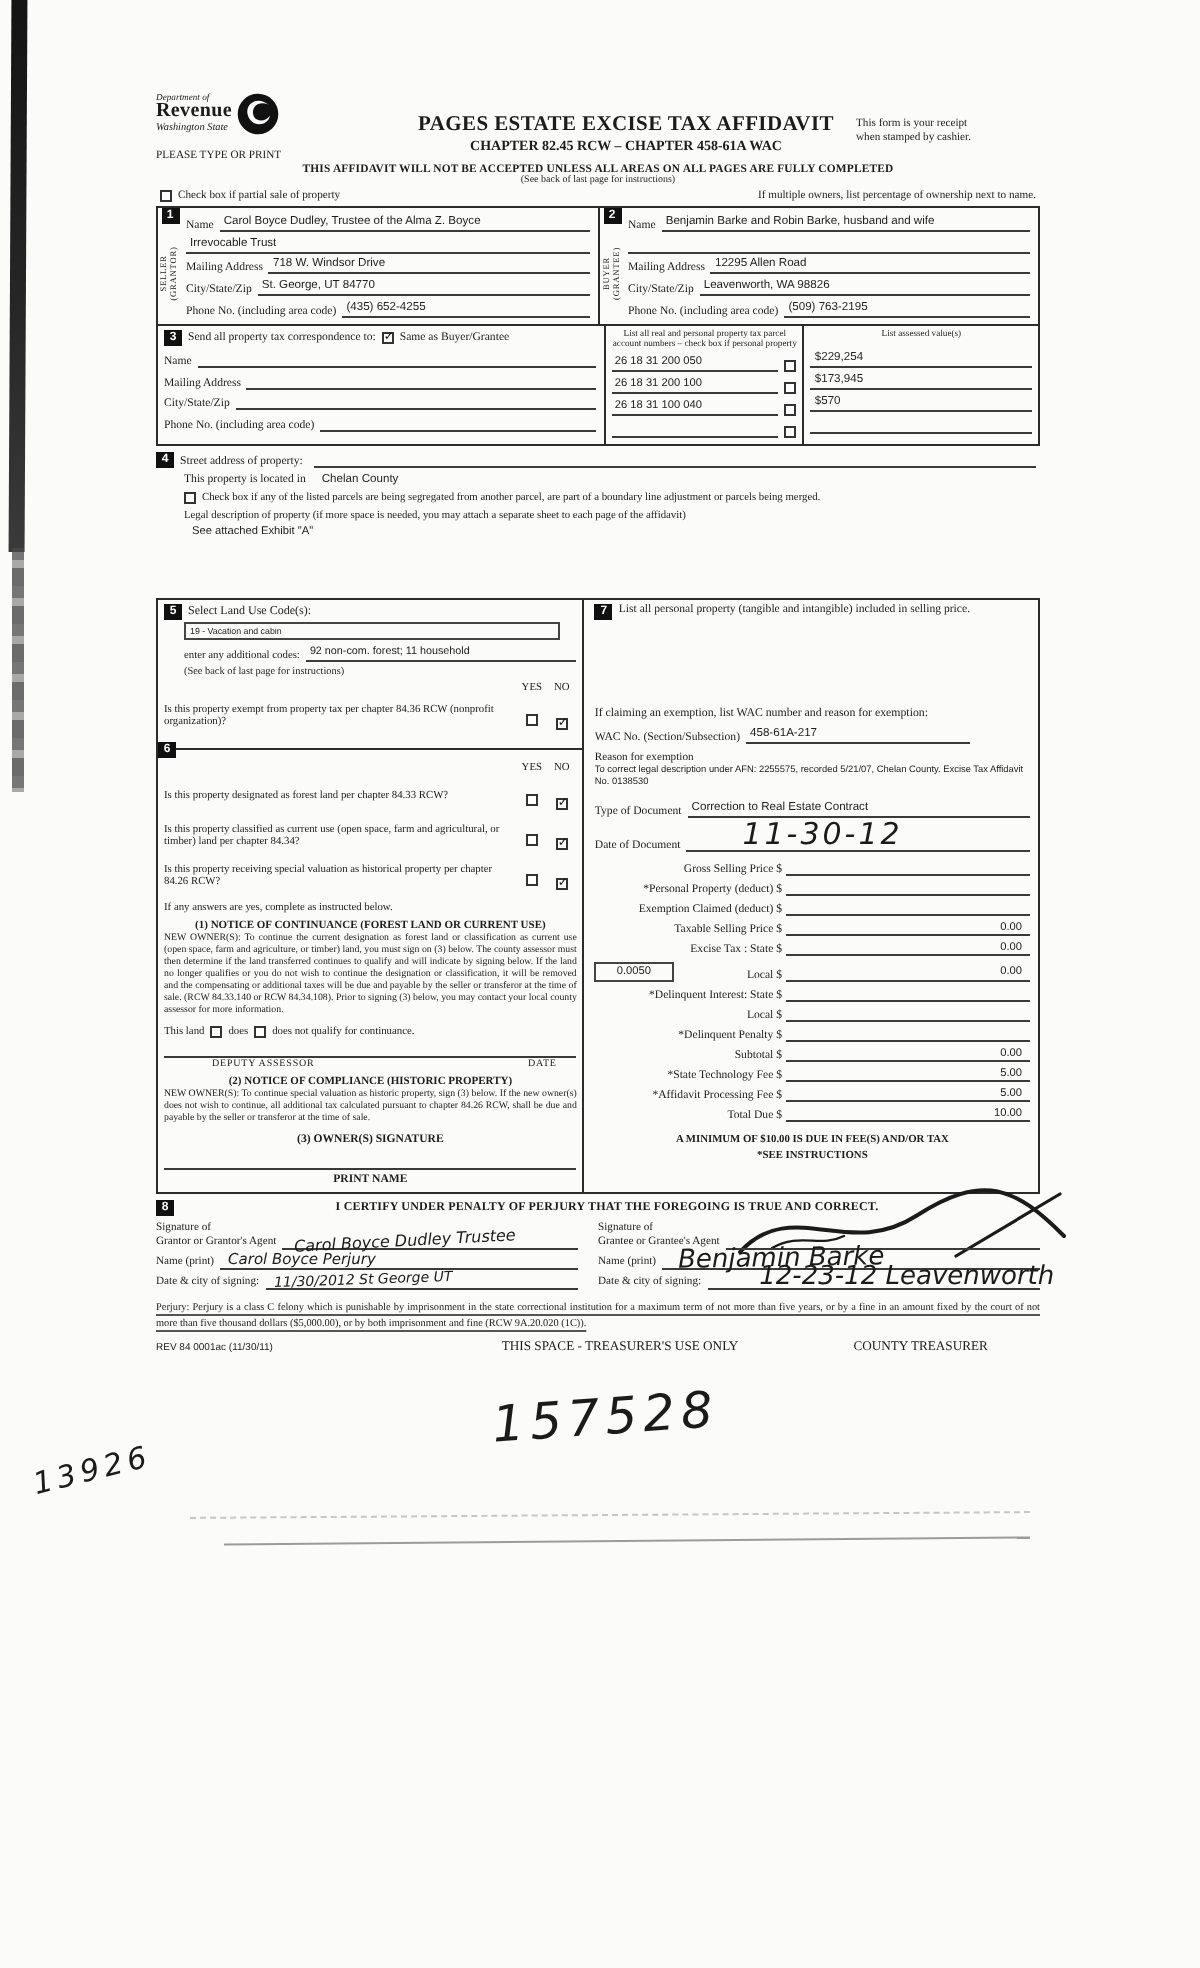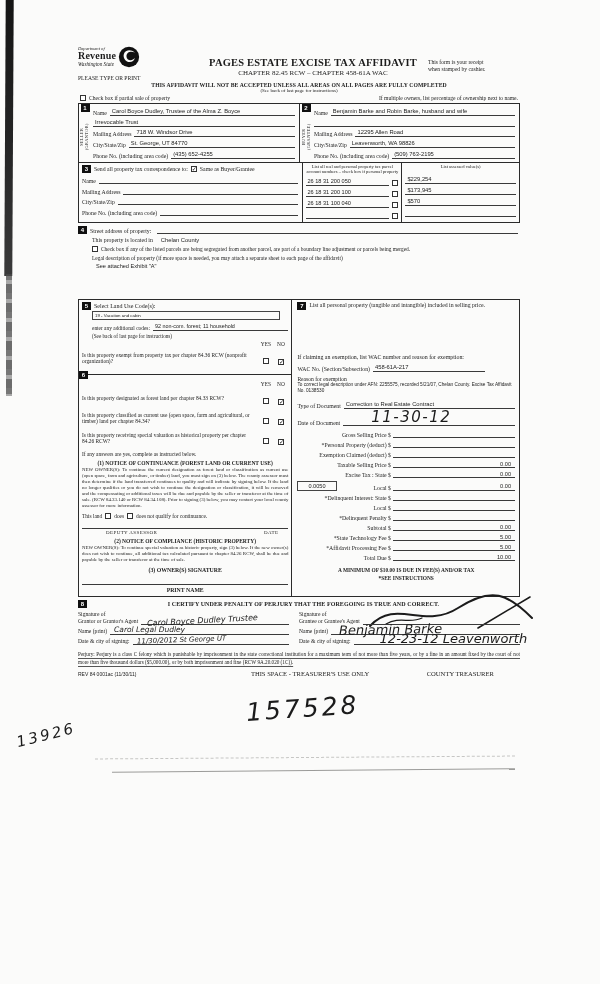--- a/index.html
+++ b/index.html
@@ -14,21 +14,21 @@
   
   .hdr-top{display:flex}
   .logo-block{width:120px}
   .logo-row{display:flex;align-items:flex-start;gap:2px}
   .lt .l1{font-size:4.6px;font-style:italic}
   .lt .l2{font-size:10px;font-weight:bold;letter-spacing:.2px;line-height:1}
   .lt .l3{font-size:5.2px;font-style:italic}
   .please{font-size:5.6px;margin-top:7px}
   .title-block{flex:1;text-align:center;padding-top:11px}
   .title{font-size:10.5px;font-weight:bold;letter-spacing:.2px}
-  .chapter{font-size:7px;font-weight:normal;margin-top:1px}
+  .chapter{font-size:7px;font-weight:bold;margin-top:1px}
   .receipt{width:92px;font-size:5.6px;line-height:1.3;padding-top:13px}
   .warning{text-align:center;font-size:5.7px;font-weight:bold;margin-top:1px;letter-spacing:.1px}
   .seeback{text-align:center;font-size:5px}
   .partial-row{display:flex;justify-content:space-between;align-items:flex-end;font-size:5.6px;margin-top:2px;padding:0 2px 1px 2px}
   .partial-left{display:flex;align-items:center;gap:3px}
   
   .bd{display:inline-flex;align-items:center;justify-content:center;flex:0 0 auto;
       width:9px;height:8px;background:#101010;color:#fff;font-size:6px;font-weight:bold;
       font-family:"Liberation Sans",sans-serif}
   .cb{display:inline-block;box-sizing:border-box;width:6px;height:6px;border:1px solid #333;
@@ -488,21 +488,21 @@
               <div>Signature of</div>
               <div>Grantor or Grantor's Agent</div>
             </span>
             <span class="sline">
               <span class="hw hw-sig">Carol Boyce Dudley Trustee</span>
             </span>
           </div>
           <div class="srow">
             <span class="slbl">Name (print)</span>
             <span class="sline">
-              <span class="hw hw-name">Carol Legal Dudley</span>
+              <span class="hw hw-name">Carol Boyce Perjury</span>
             </span>
           </div>
           <div class="srow">
             <span class="slbl">Date &amp; city of signing:</span>
             <span class="sline">
               <span class="hw hw-dc">11/30/2012  St George UT</span>
             </span>
           </div>
         </div>
         <div class="sig-col" style="padding-right:0">

